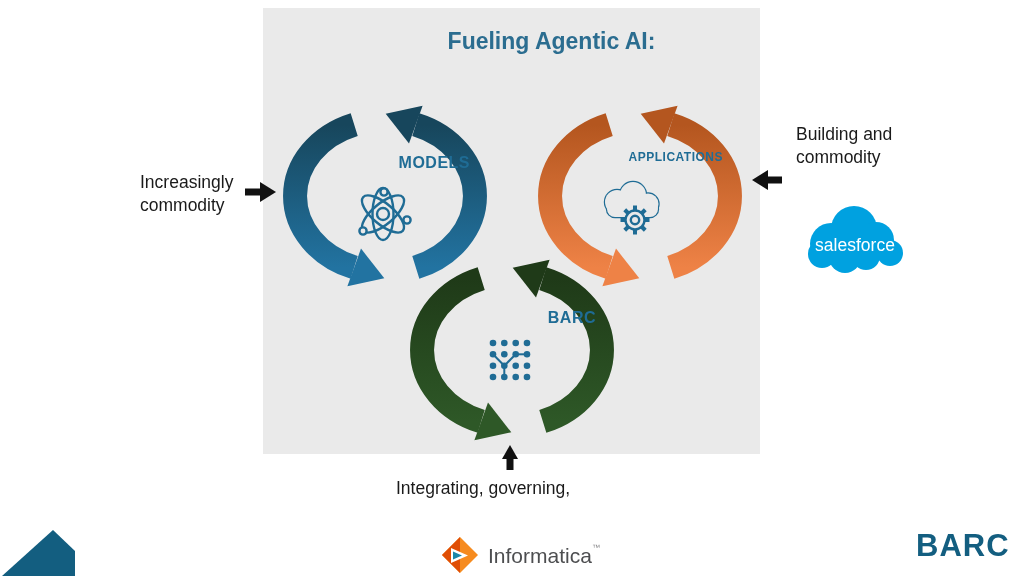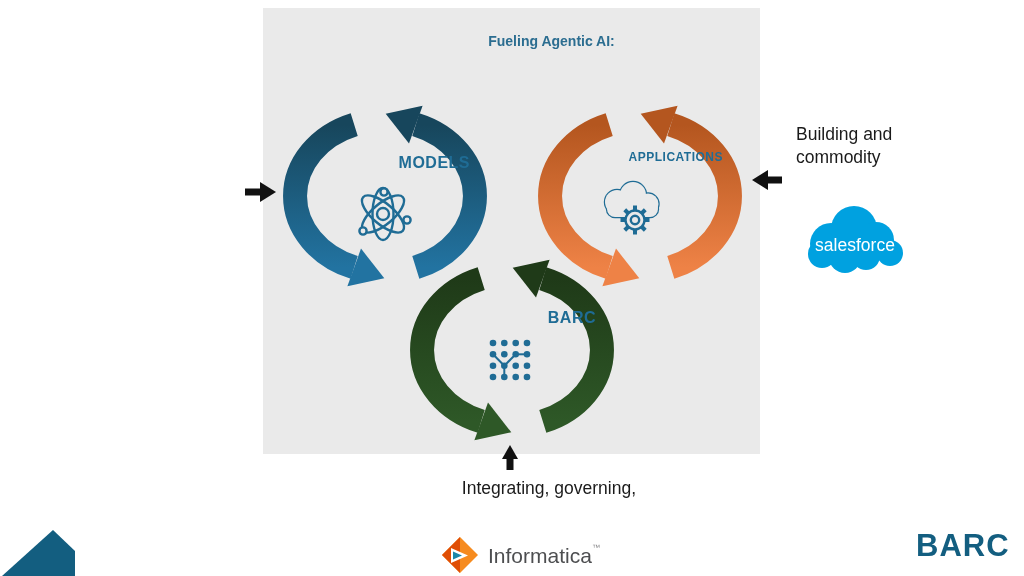--- a/index.html
+++ b/index.html
@@ -2,30 +2,30 @@
 <html><head>
 <meta charset="utf-8">
 <style>
   html,body{margin:0;padding:0;}
   body{width:1024px;height:576px;background:#ffffff;overflow:hidden;
        font-family:"Liberation Sans","DejaVu Sans",sans-serif;}
   .stage{position:relative;width:1024px;height:576px;}
   .panel{position:absolute;left:263px;top:8px;width:497px;height:446px;background:#EAEAEA;}
   .gfx{position:absolute;left:0;top:0;}
   .title{position:absolute;left:263px;top:28px;width:577px;text-align:center;
-         color:#2B6D90;font-size:14px;font-weight:bold;line-height:27px;}
+         color:#2B6D90;font-size:23px;font-weight:bold;line-height:27px;}
   .ring-label{position:absolute;width:170px;text-align:right;color:#1F6C95;
               font-weight:bold;letter-spacing:.5px;}
   .lbl-models{left:300px;top:154px;font-size:16px;}
   .lbl-apps{left:553px;top:150px;font-size:12px;}
   .lbl-data{left:426px;top:309px;font-size:16px;}
   .note{position:absolute;color:#1A1A1A;font-size:17.5px;line-height:23px;}
   .note-left{left:140px;top:171px;width:120px;text-align:left;}
   .note-right{left:796px;top:123px;width:116px;text-align:left;}
-  .note-bottom{left:396px;top:477px;width:240px;text-align:right;}
+  .note-bottom{left:396px;top:477px;width:240px;text-align:left;}
 </style>
 </head>
 <body>
 
 <div class="stage">
 
   <div class="panel"></div>
 
   <svg class="gfx" width="1024" height="576" viewBox="0 0 1024 576">
     <defs>
@@ -175,20 +175,24 @@
   </svg>
 
   <div class="title">
     <div>Fueling Agentic AI:</div>
   </div>
 
   <div class="ring-label lbl-models">MODELS</div>
   <div class="ring-label lbl-apps">APPLICATIONS</div>
   <div class="ring-label lbl-data">BARC</div>
 
+  <div class="note note-left">
+    <div>Increasingly</div>
+    <div>commodity</div>
+  </div>
   <div class="note note-right">
     <div>Building and</div>
     <div>commodity</div>
   </div>
   <div class="note note-bottom">
     <div>Integrating, governing,</div>
   </div>
 
 </div>
 

